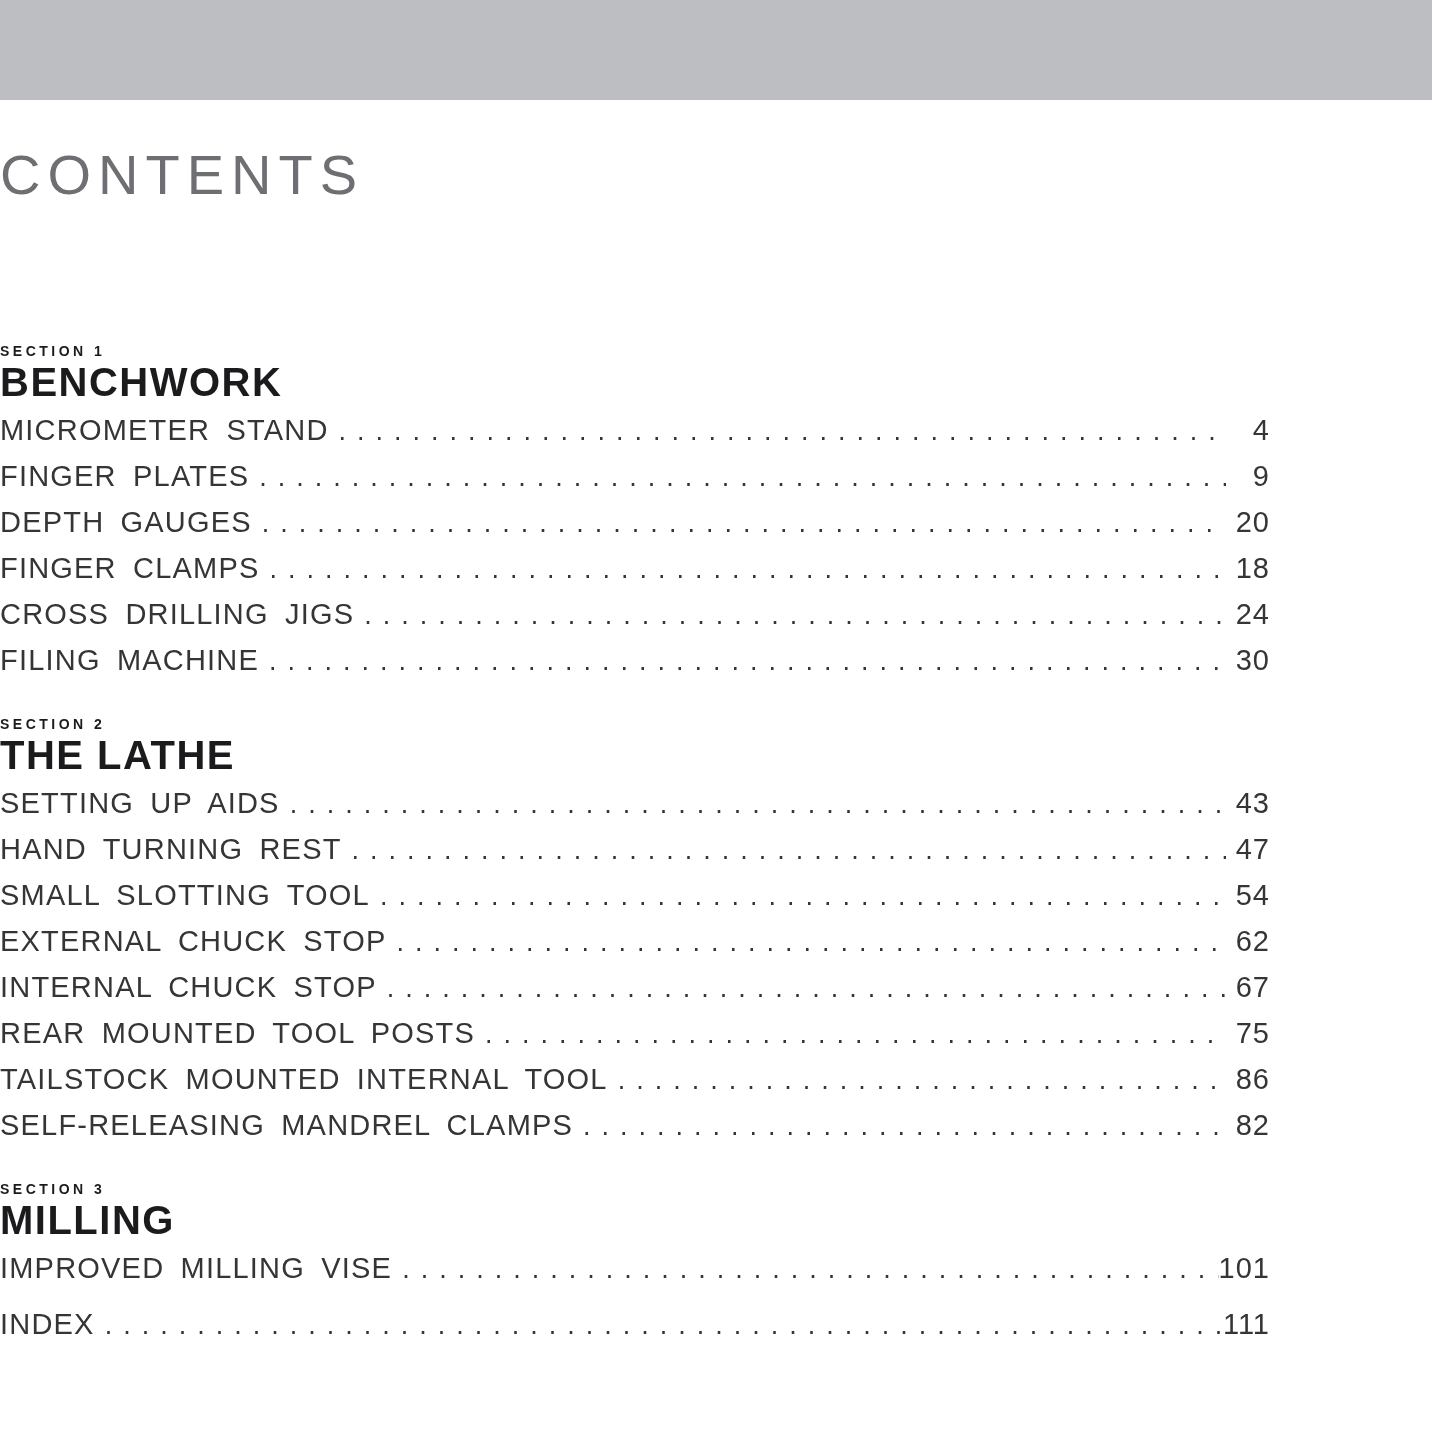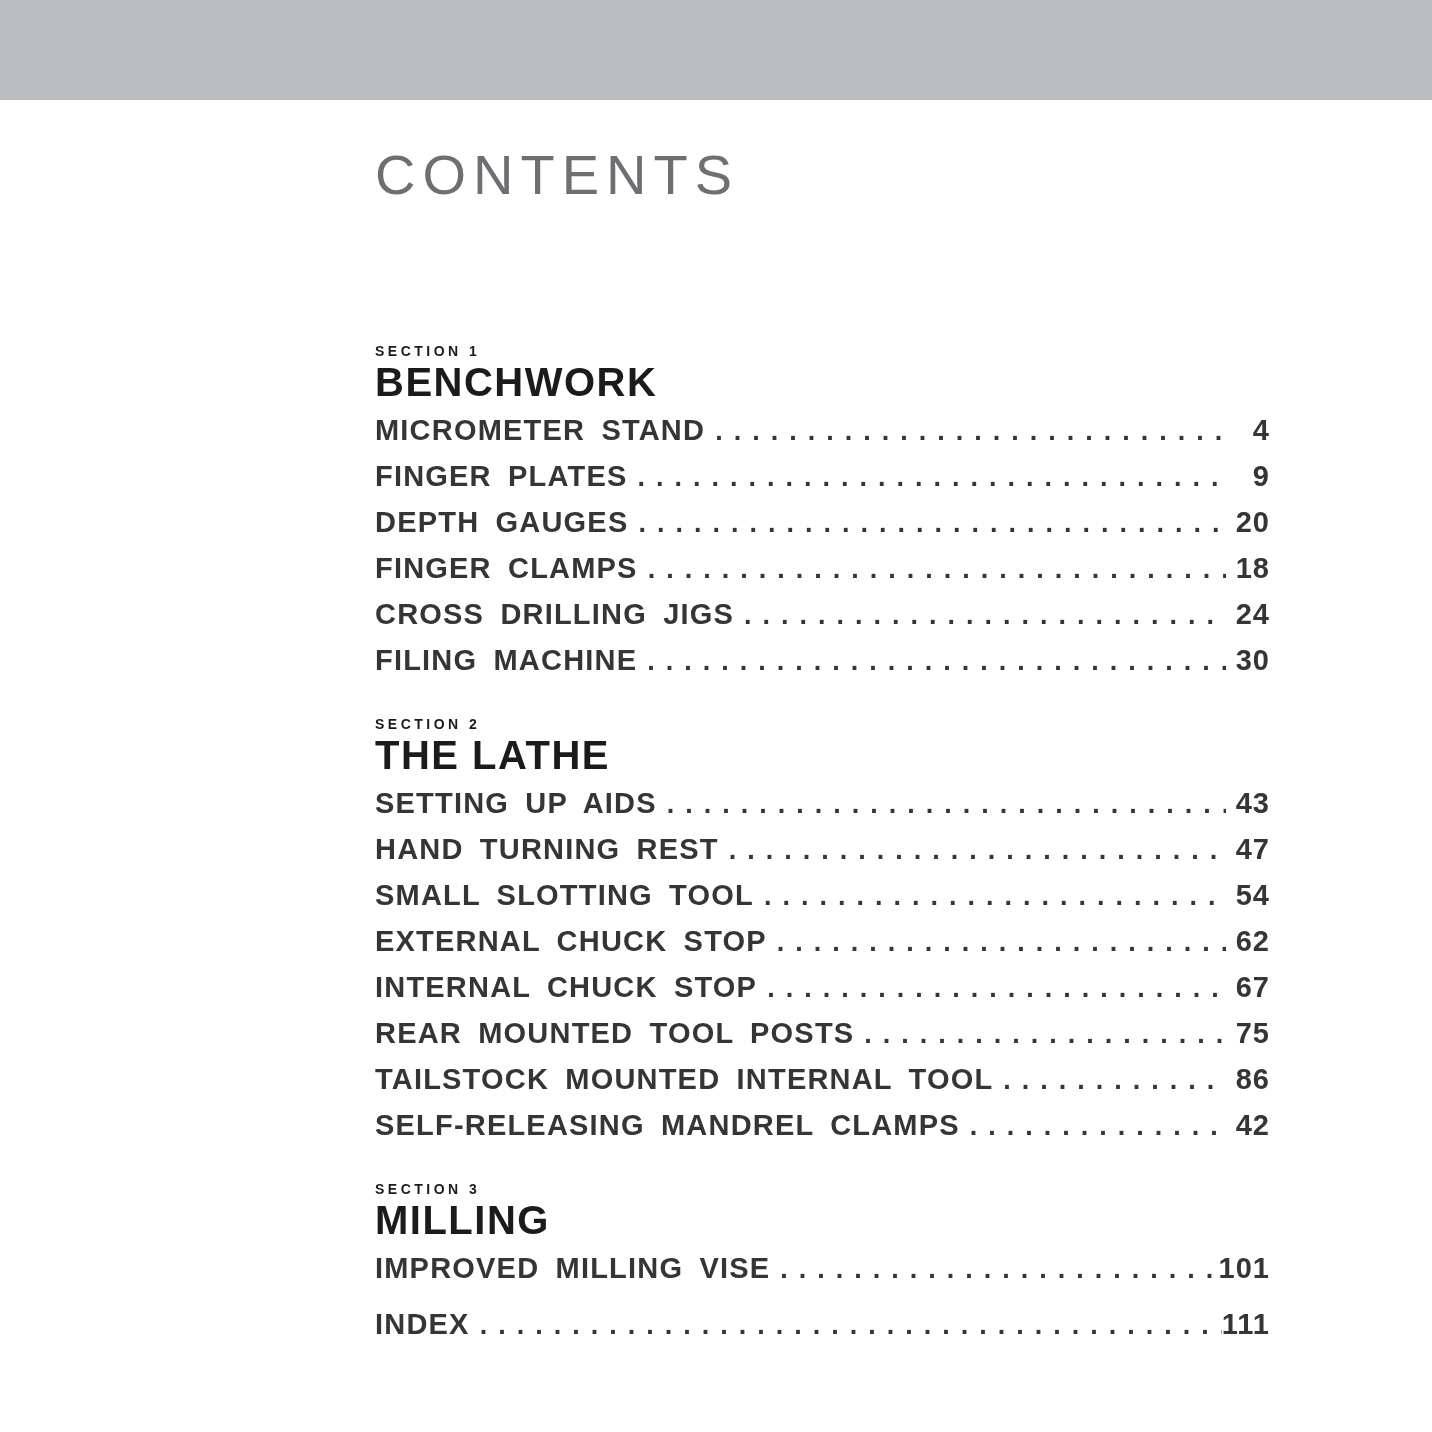--- a/index.html
+++ b/index.html
@@ -13,21 +13,20 @@
     width: 1432px; height: 1432px;
     background: #ffffff;
     overflow: hidden;
     font-family: "Liberation Sans", sans-serif;
   }
   .top-bar {
     width: 100%; height: 100px;
     background: var(--bar);
   }
   .page {
-    margin-left: 375px;
     margin-right: 162px; 
   }
   .page-title {
     margin-top: 46px;
     font-size: 56px;
     line-height: 58px;
     font-weight: 400;
     letter-spacing: 7px;
     color: var(--title);
   }
@@ -48,21 +47,21 @@
     font-weight: 700;
     letter-spacing: 1.5px;
     color: var(--heading);
   }
   .entries { margin-top: 9px; }
   .toc-row {
     display: flex;
     align-items: baseline;
     height: 46px;
     font-size: 29px;
-    font-weight: 700;
+    font-weight: 400;
     color: var(--text);
     line-height: 46px;
     white-space: nowrap;
     justify-content: space-between;
   }
   .entry-label {
     letter-spacing: 1.2px;
     word-spacing: 7px;
     flex: 0 0 auto;
   }
@@ -176,21 +175,21 @@
 
   <div class="toc-row">
     <span class="entry-label">TAILSTOCK MOUNTED INTERNAL TOOL</span>
     <span class="dot-leader">........................................................................................................................</span>
     <span class="entry-page">86</span>
   </div>
 
   <div class="toc-row">
     <span class="entry-label">SELF-RELEASING MANDREL CLAMPS</span>
     <span class="dot-leader">........................................................................................................................</span>
-    <span class="entry-page">42</span>
+    <span class="entry-page">82</span>
   </div>
 </div>
   </div>
 
   <div class="section">
     <div class="section-kicker">SECTION 3</div>
     <div class="section-title">MILLING</div>
     <div class="entries">
   <div class="toc-row">
     <span class="entry-label">IMPROVED MILLING VISE</span>

